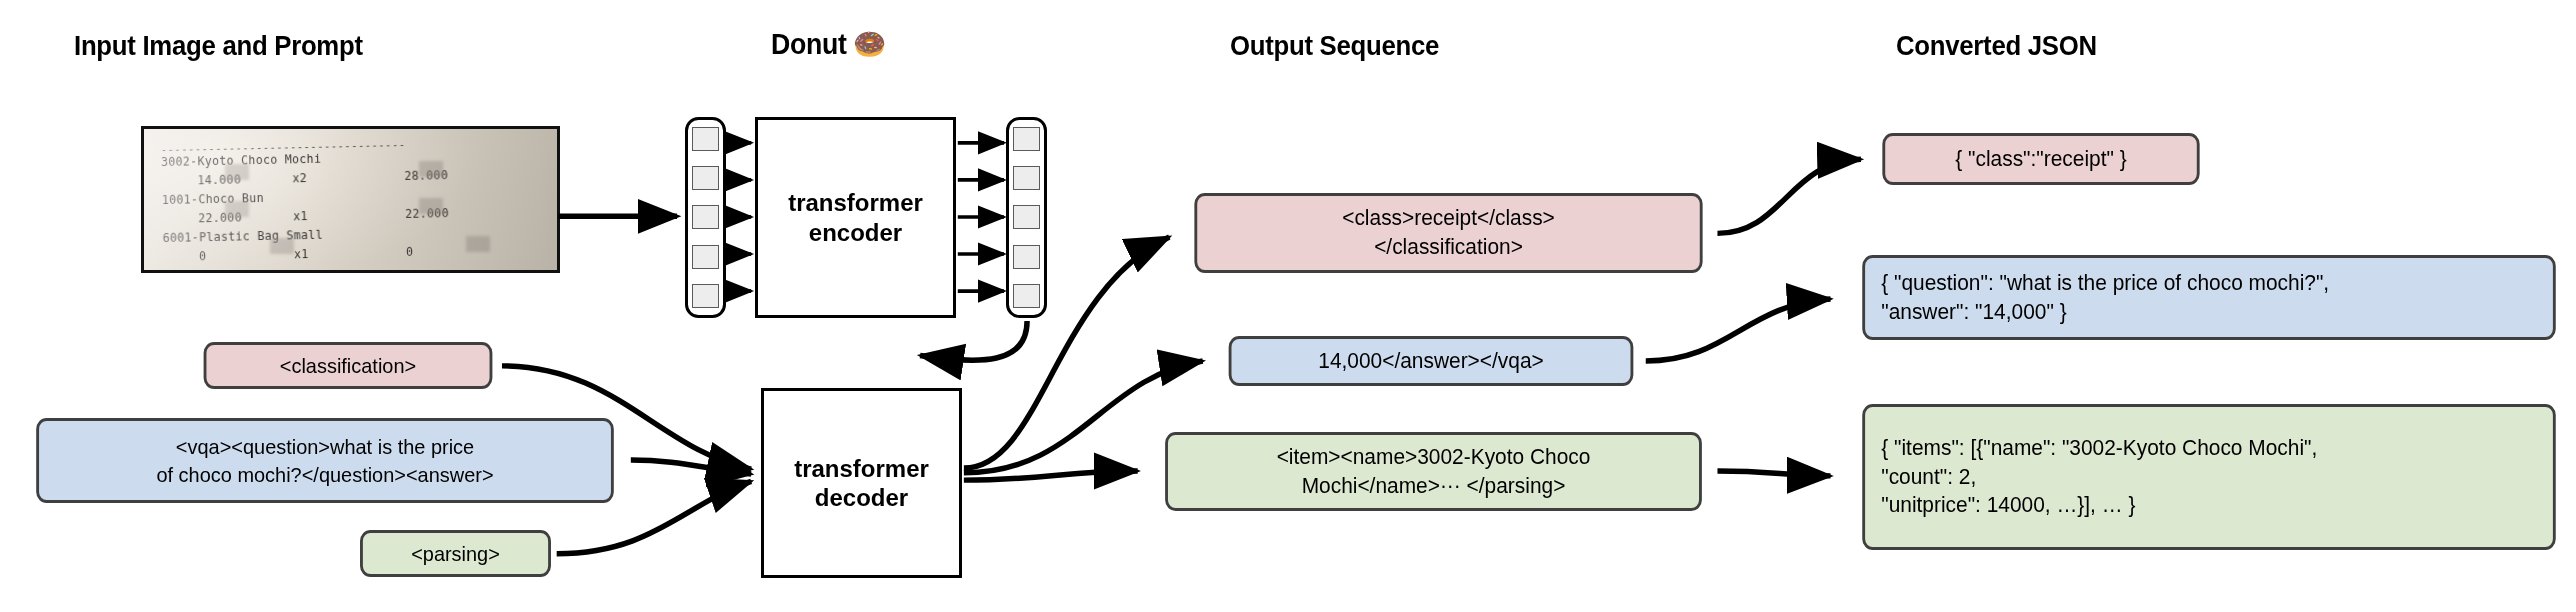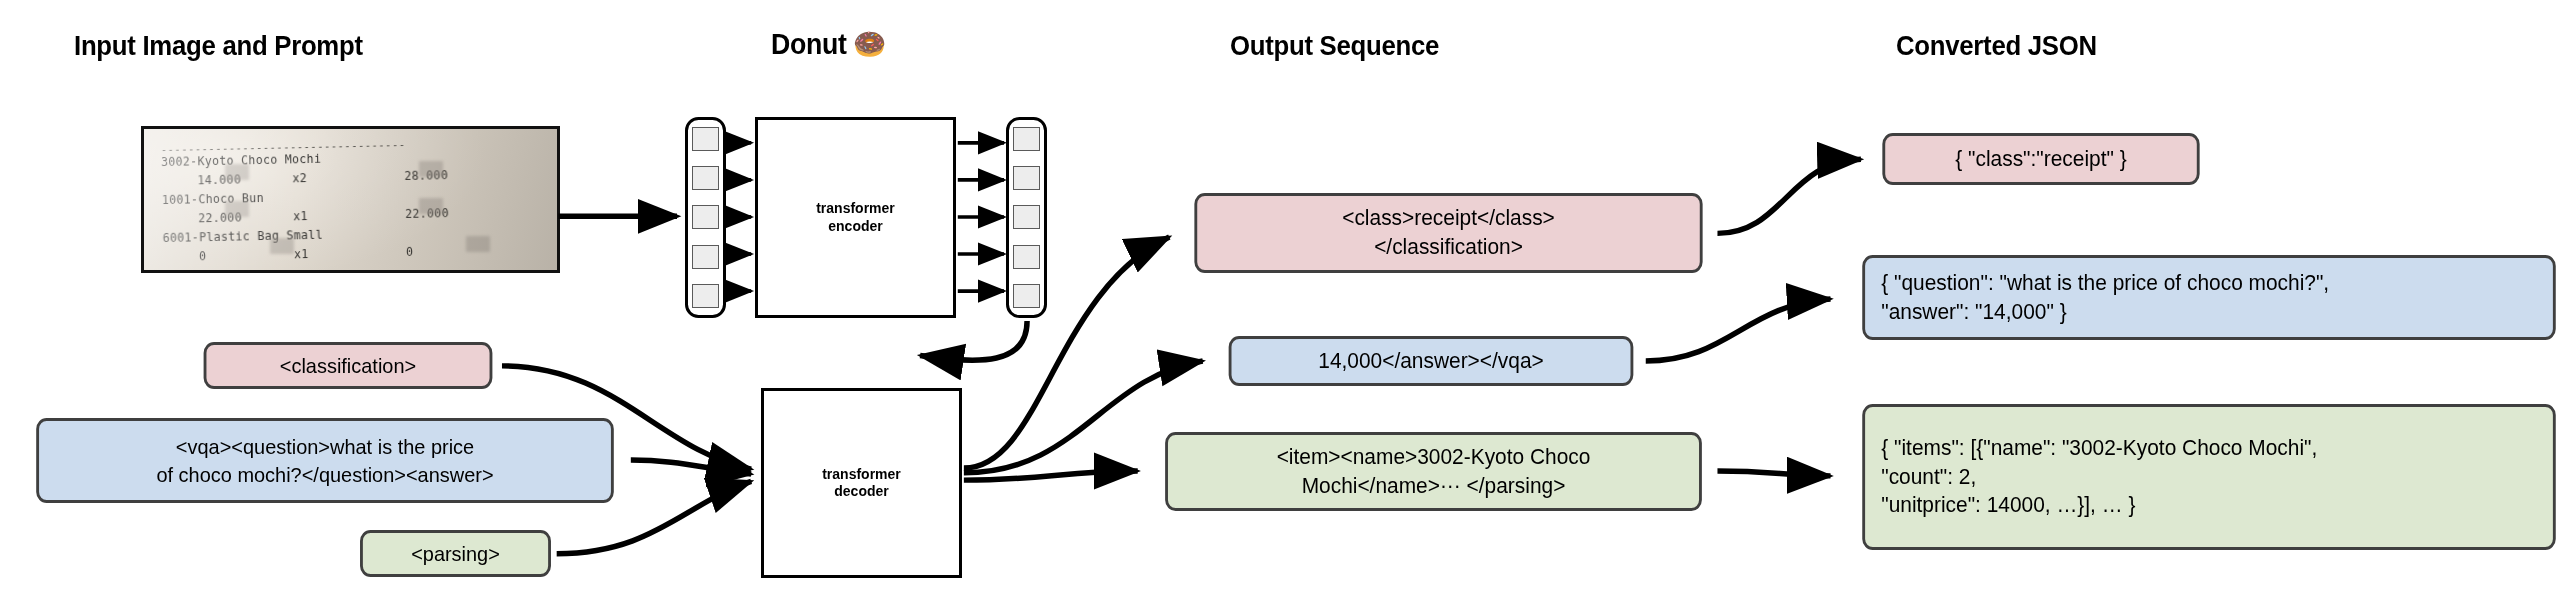--- a/index.html
+++ b/index.html
@@ -122,21 +122,21 @@
     position: absolute;
     border: 3.6px solid #000;
     background: #ffffff;
     display: flex;
     align-items: center;
     justify-content: center;
     box-sizing: border-box;
   }
   .model-box span {
     font-weight: bold;
-    font-size: 14px;
+    font-size: 24px;
     line-height: 1.22;
     text-align: center;
     color: #000;
   }
 
   
   .rbox {
     position: absolute;
     border: 3px solid #3f3f3f;
     border-radius: 11px;

